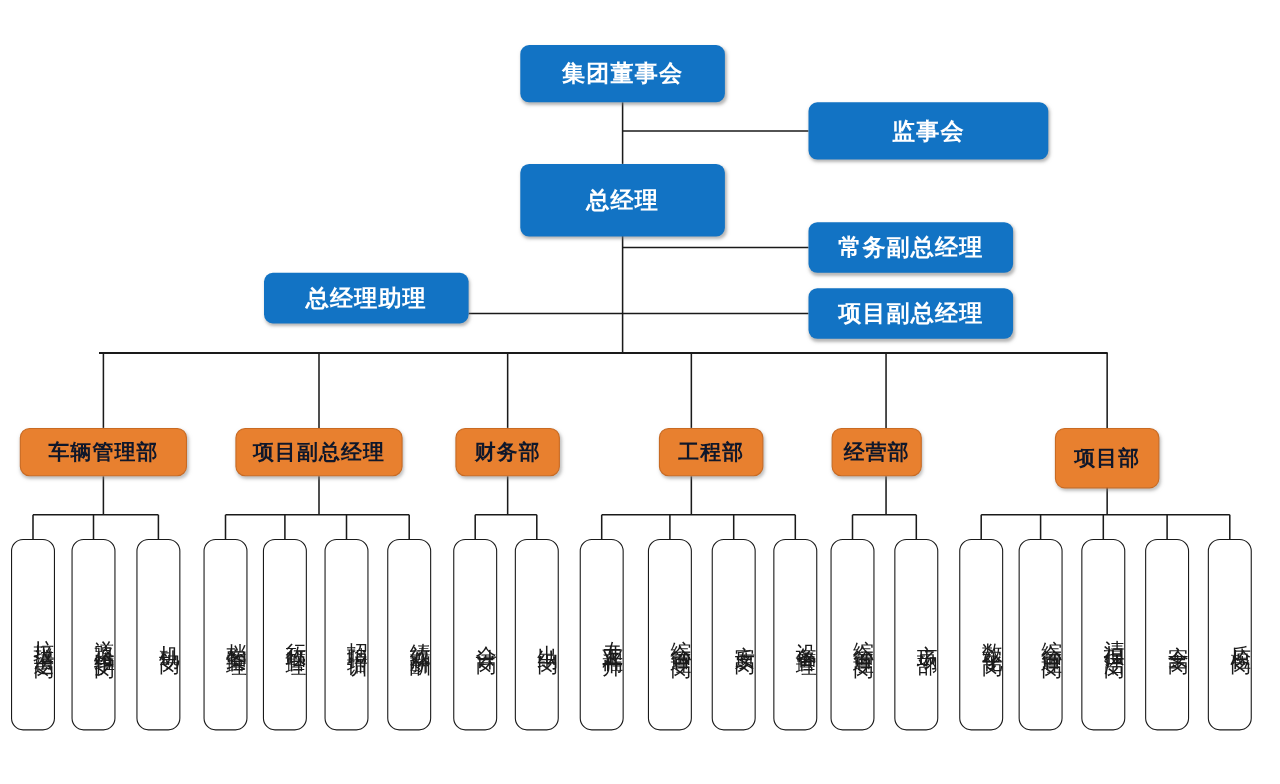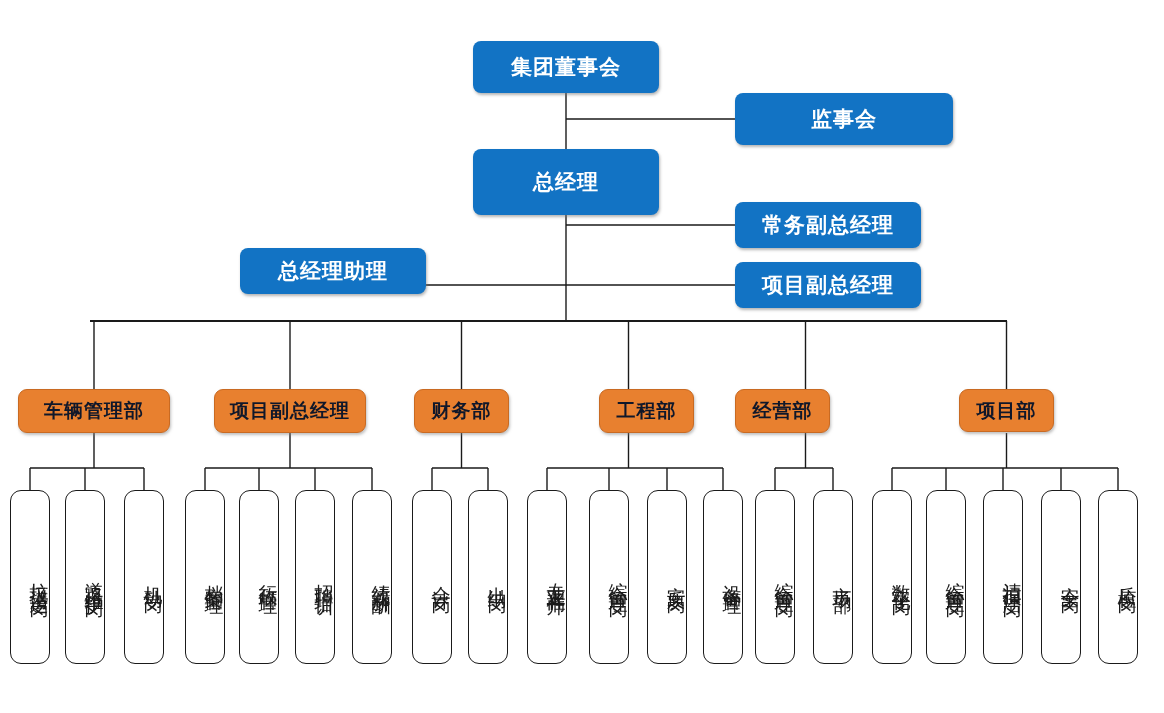--- a/index.html
+++ b/index.html
@@ -133,22 +133,22 @@
       <div class="node node-exec" style="left: 473px; top: 41px; width: 186px; height: 52px;">集团董事会</div>
       <div class="node node-exec" style="left: 735px; top: 93px; width: 218px; height: 52px;">监事会</div>
       <div class="node node-exec" style="left: 473px; top: 149px; width: 186px; height: 66px;">总经理</div>
       <div class="node node-exec" style="left: 735px; top: 202px; width: 186px; height: 46px;">常务副总经理</div>
       <div class="node node-exec" style="left: 240px; top: 248px; width: 186px; height: 46px;">总经理助理</div>
       <div class="node node-exec" style="left: 735px; top: 262px; width: 186px; height: 46px;">项目副总经理</div>
       <div class="node node-dept" style="left: 18px; top: 389px; width: 152px; height: 44px;">车辆管理部</div>
       <div class="node node-dept" style="left: 214px; top: 389px; width: 152px; height: 44px;">项目副总经理</div>
       <div class="node node-dept" style="left: 414px; top: 389px; width: 95px; height: 44px;">财务部</div>
       <div class="node node-dept" style="left: 581px; top: 389px; width: 95px; height: 44px; margin-left: 18px;">工程部</div>
-      <div class="node node-dept" style="left: 735px; top: 389px; width: 95px; height: 44px; font-family: Liberation Serif, serif;">经营部</div>
-      <div class="node node-dept" style="left: 959px; top: 389px; width: 95px; height: 43px; font-family: Liberation Serif, serif;">项目部</div>
+      <div class="node node-dept" style="left: 756px; top: 389px; width: 82px; height: 44px; font-family: Liberation Serif, serif;">经营部</div>
+      <div class="node node-dept" style="left: 959px; top: 389px; width: 95px; height: 55px; font-family: Liberation Serif, serif;">项目部</div>
       <div class="node node-post" style="left: 10px; top: 490px; width: 40px; height: 174px;">
         <span class="post-label">垃圾清运岗</span>
       </div>
       <div class="node node-post" style="left: 65px; top: 490px; width: 40px; height: 174px;">
         <span class="post-label">道路维护岗</span>
       </div>
       <div class="node node-post" style="left: 124px; top: 490px; width: 40px; height: 174px;">
         <span class="post-label">机动岗</span>
       </div>
       <div class="node node-post" style="left: 185px; top: 490px; width: 40px; height: 174px;">

